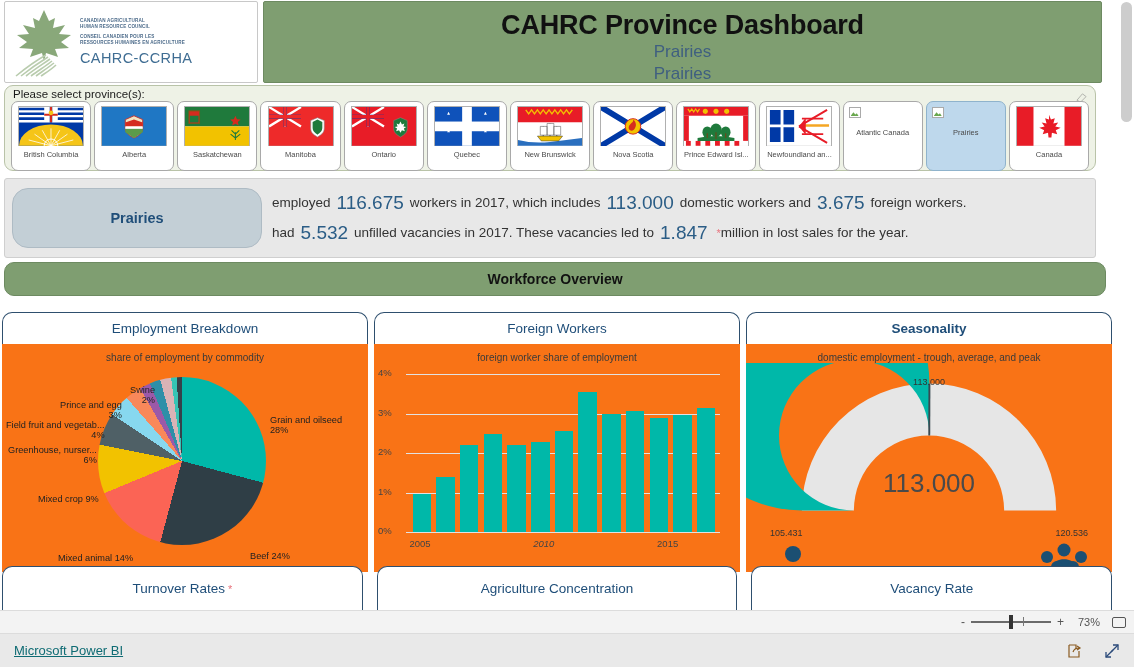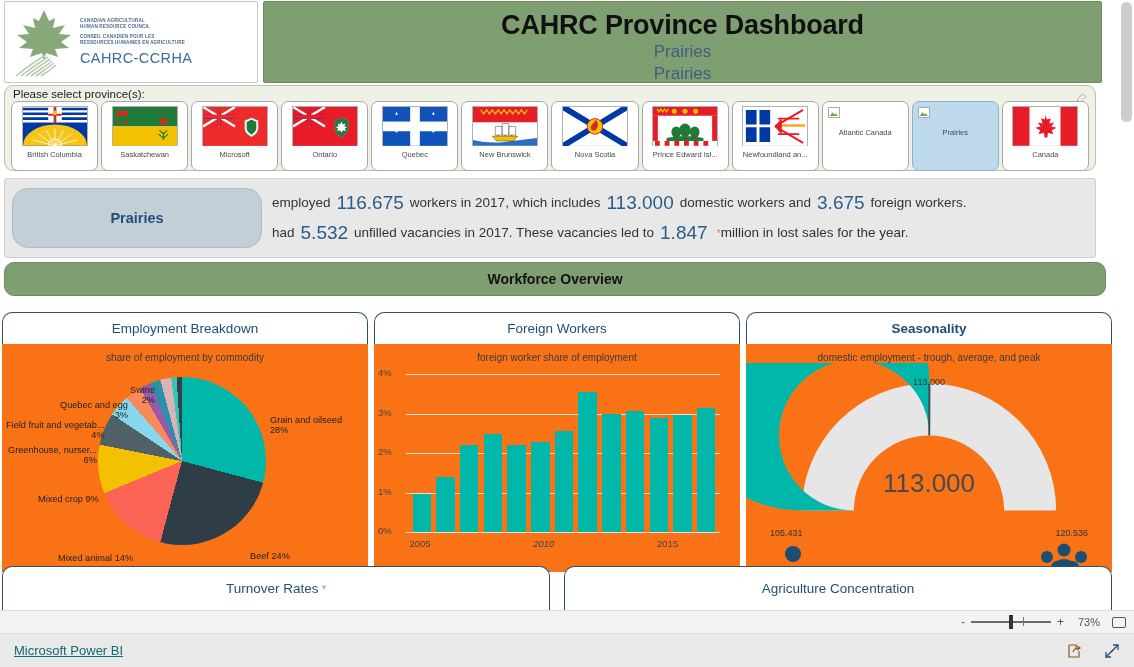--- a/index.html
+++ b/index.html
@@ -206,20 +206,30 @@
       <path d="M0 40 A 33 22 0 0 1 66 40 Z" fill="#f5c518"></path>
       <circle cx="33" cy="40" r="7" fill="#f5c518" stroke="#fff" stroke-width="1"></circle>
       <g stroke="#fff" stroke-width="0.8">
       <path d="M33 40 L10 34 M33 40 L16 28 M33 40 L24 24 M33 40 L33 22 M33 40 L42 24 M33 40 L50 28 M33 40 L56 34"></path>
               </g>
             </svg></div>
           <div class="tile-name">British Columbia</div>
         </div>
         <div class="tile">
           <div class="tile-flag"><svg viewBox="0 0 66 40">
+              <rect width="66" height="40" fill="#1f77c4"></rect>
+      <path d="M33 9 l9 4 v9 c0 5 -5 8 -9 10 c-4 -2 -9 -5 -9 -10 v-9 Z" fill="#f2e3c0" stroke="#b33"></path>
+      <path d="M24 16 l9 -3 l9 3 v4 h-18 Z" fill="#d52b1e"></path>
+      <path d="M24 22 h18 v4 l-9 6 l-9 -6 Z" fill="#5b9b4a"></path>
+      <rect x="24" y="20" width="18" height="2.5" fill="#fff"></rect>
+            </svg></div>
+          <div class="tile-name">Alberta</div>
+        </div>
+        <div class="tile">
+          <div class="tile-flag"><svg viewBox="0 0 66 40">
               <rect width="66" height="20" fill="#1f7a3c"></rect>
       <rect y="20" width="66" height="20" fill="#f2c200"></rect>
       <rect x="4" y="4" width="11" height="13" fill="#d52b1e" stroke="#7a5a1a"></rect>
       <rect x="5" y="9" width="9" height="7" fill="#1f7a3c"></rect>
       <path d="M52 9 l1.6 3.6 l3.8 0.3 l-2.9 2.5 l0.9 3.8 l-3.4 -2 l-3.4 2 l0.9 -3.8 l-2.9 -2.5 l3.8 -0.3 Z" fill="#d52b1e"></path>
       <g stroke="#1f7a3c" stroke-width="1.1" fill="none">
       <path d="M52 34 v-8 M52 28 l-4 -4 M52 28 l4 -4 M52 32 l-5 -4 M52 32 l5 -4"></path>
               </g>
             </svg></div>
           <div class="tile-name">Saskatchewan</div>
@@ -236,21 +246,21 @@
               </g>
       <g stroke="#fff" stroke-width="2">
                 <path d="M16.5 0 v20 M0 10 h33"></path>
               </g>
       <g stroke="#ee2a2a" stroke-width="3.5">
                 <path d="M16.5 0 v20 M0 10 h33"></path>
               </g>
       <path d="M50 11 l7 3 v8 c0 5 -4 7 -7 9 c-3 -2 -7 -4 -7 -9 v-8 Z" fill="#fff" stroke="#888" stroke-width="0.6"></path>
       <path d="M50 13 l5 2.5 v6 c0 4 -3 5.5 -5 7 c-2 -1.5 -5 -3 -5 -7 v-6 Z" fill="#1f7a3c"></path>
             </svg></div>
-          <div class="tile-name">Microsoft</div>
+          <div class="tile-name">Manitoba</div>
         </div>
         <div class="tile">
           <div class="tile-flag"><svg viewBox="0 0 66 40">
               <rect width="66" height="40" fill="#e81c27"></rect>
       <rect width="33" height="20" fill="#e81c27"></rect>
       <g stroke="#fff" stroke-width="2.4">
                 <path d="M0 0 L33 20 M33 0 L0 20"></path>
               </g>
       <g stroke="#0039a6" stroke-width="4">
                 <path d="M16.5 0 v20 M0 10 h33"></path>
@@ -417,21 +427,21 @@
               <div class="pie-lbl " style="left: 36px; top: 131px;">Mixed crop 9%</div>
               <div class="pie-lbl " style="left: 6px; top: 82px;">
                 <div>Greenhouse, nurser...</div>
                 <div>6%</div>
               </div>
               <div class="pie-lbl " style="left: 4px; top: 57px;">
                 <div>Field fruit and vegetab...</div>
                 <div>4%</div>
               </div>
               <div class="pie-lbl " style="left: 58px; top: 37px;">
-                <div>Quebec and egg</div>
+                <div>Prince and egg</div>
                 <div>3%</div>
               </div>
               <div class="pie-lbl " style="left: 128px; top: 22px;">
                 <div>Swine</div>
                 <div>2%</div>
               </div>
             </div>
         </div>
       </div>
     </div>
@@ -515,20 +525,23 @@
   </div>
 
   <div class="cards2" id="cards2">
       <div class="card-head2">
         <span>Turnover Rates</span>
         <span class="ast" style="font-size: 11px;">*</span>
       </div>
       <div class="card-head2">
         <span>Agriculture Concentration</span>
       </div>
+      <div class="card-head2">
+        <span>Vacancy Rate</span>
+      </div>
     </div>
 
   <div class="zoombar">
     <span class="zm-minus">-</span>
     <div class="zm-track">
       <div class="zm-thumb"></div>
       <div class="zm-tick"></div>
     </div>
     <span class="zm-plus">+</span>
     <span class="zm-pct">73%</span>

